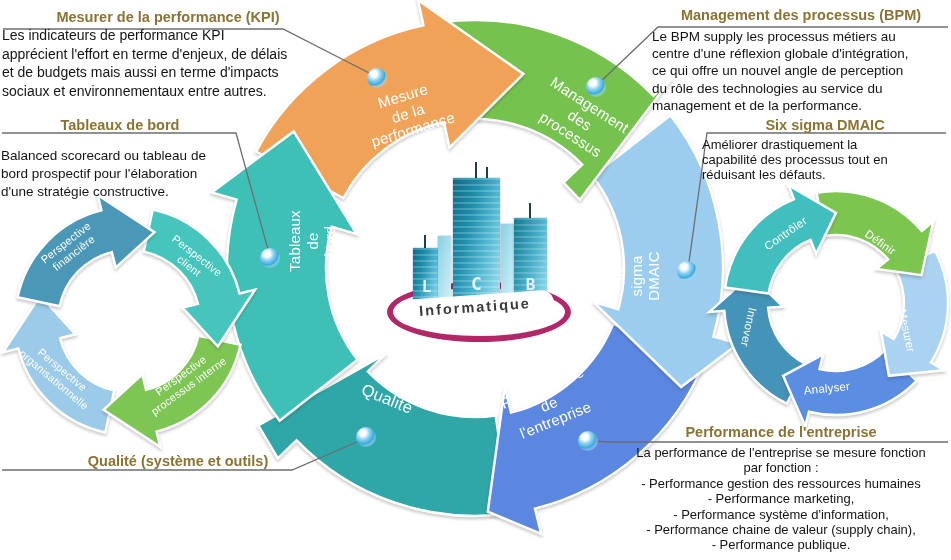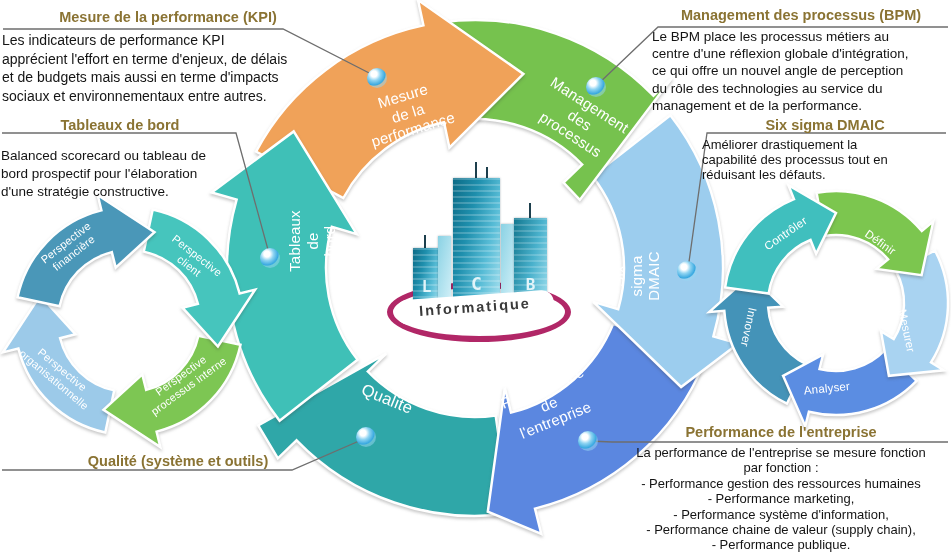--- a/index.html
+++ b/index.html
@@ -9,21 +9,21 @@
   .page > *{position:absolute;}
   svg{left:0;top:0;}
   .cycle-arrow{filter:drop-shadow(0 2px 1.5px rgba(60,60,60,.28));}
   .arrow-label{position:absolute;color:#ffffff;text-align:center;line-height:1.18;
                white-space:pre-line;font-weight:400;letter-spacing:.2px;}
   
   .callout{z-index:6;}
   .callout-title{font-weight:bold;font-size:14.5px;color:#8A7333;text-align:center;line-height:18px;}
   .callout-body{color:#141414;white-space:pre-line;}
   #c-kpi{left:2px;top:8px;width:332px;}
-  #c-kpi .callout-body{margin-top:5px;font-size:14px;line-height:18.5px;text-align:left;}
+  #c-kpi .callout-body{font-size:14px;line-height:18.5px;text-align:left;}
   #c-bpm{left:652px;top:6px;width:298px;}
   #c-bpm .callout-body{margin-top:4px;font-size:13.5px;line-height:17.2px;text-align:left;}
   #c-tdb{left:1px;top:116px;width:238px;}
   #c-tdb .callout-body{margin-top:13px;font-size:13.5px;line-height:18px;text-align:left;}
   #c-ssd{left:702px;top:116px;width:246px;}
   #c-ssd .callout-body{margin-top:3px;font-size:13px;line-height:15.2px;text-align:left;}
   #c-qual{left:2px;top:452px;width:352px;}
   #c-qual .callout-body{margin-top:2px;font-size:13.8px;line-height:17.4px;text-align:left;}
   #c-perf{left:612px;top:423px;width:338px;}
   #c-perf .callout-body{margin-top:4px;font-size:13px;line-height:15.4px;text-align:center;}
@@ -142,29 +142,29 @@
   </svg>
 
   <div class="pin" style="left:377px;top:78px;"></div>
   <div class="pin" style="left:596px;top:87px;"></div>
   <div class="pin" style="left:687px;top:271px;"></div>
   <div class="pin" style="left:588px;top:441px;"></div>
   <div class="pin" style="left:366px;top:437px;"></div>
   <div class="pin" style="left:270px;top:258px;"></div>
 
   <div class="callout" id="c-kpi">
-    <div class="callout-title">Mesure de la performance (KPI)</div>
+    <div class="callout-title">Mesurer de la performance (KPI)</div>
     <div class="callout-body">Les indicateurs de performance KPI
 apprécient l'effort en terme d'enjeux, de délais
 et de budgets mais aussi en terme d'impacts
 sociaux et environnementaux entre autres.</div>
   </div>
   <div class="callout" id="c-bpm">
     <div class="callout-title">Management des processus (BPM)</div>
-    <div class="callout-body">Le BPM place les processus métiers au
+    <div class="callout-body">Le BPM supply les processus métiers au
 centre d'une réflexion globale d'intégration,
 ce qui offre un nouvel angle de perception
 du rôle des technologies au service du
 management et de la performance.</div>
   </div>
   <div class="callout" id="c-tdb">
     <div class="callout-title">Tableaux de bord</div>
     <div class="callout-body">Balanced scorecard ou tableau de
 bord prospectif pour l'élaboration
 d'une stratégie constructive.</div>

